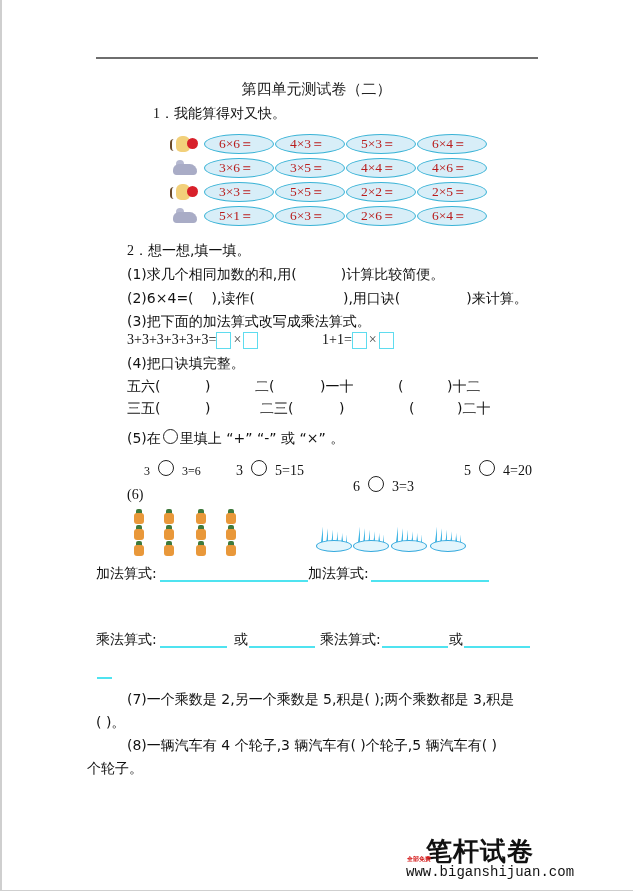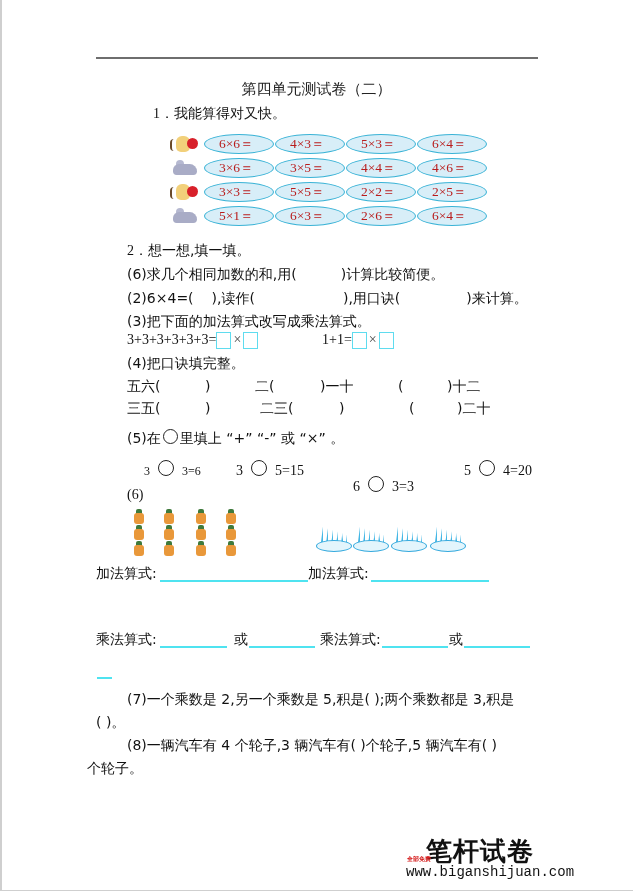--- a/index.html
+++ b/index.html
@@ -95,21 +95,21 @@
       <div class="oval">2×6＝</div>
       <div class="oval">6×4＝</div>
     </div>
   </div>
 
 <div class="abs t14" style="left:127px;top:242px;">
   <span class="num">2．</span><span>想一想,填一填。</span>
 </div>
 
 <div class="abs t14" style="left:127px;top:266px;">
-  <span>(6)求几个相同加数的和,用(</span><span style="display:inline-block;width:44px;"></span><span>)计算比较简便。</span>
+  <span>(1)求几个相同加数的和,用(</span><span style="display:inline-block;width:44px;"></span><span>)计算比较简便。</span>
 </div>
 
 <div class="abs t14" style="left:127px;top:290px;">
   <span>(2)6×4=(</span><span style="display:inline-block;width:18px;"></span><span>),读作(</span><span style="display:inline-block;width:88px;"></span><span>),用口诀(</span><span style="display:inline-block;width:66px;"></span><span>)来计算。</span>
 </div>
 
 <div class="abs t14" style="left:127px;top:313px;">(3)把下面的加法算式改写成乘法算式。</div>
 
 <div class="abs num" style="left:127px;top:332px;font-size:14px;">
   <span>3+3+3+3+3+3=</span><span class="box"></span><span style="margin:0 2px;color:#444;">×</span><span class="box"></span>

